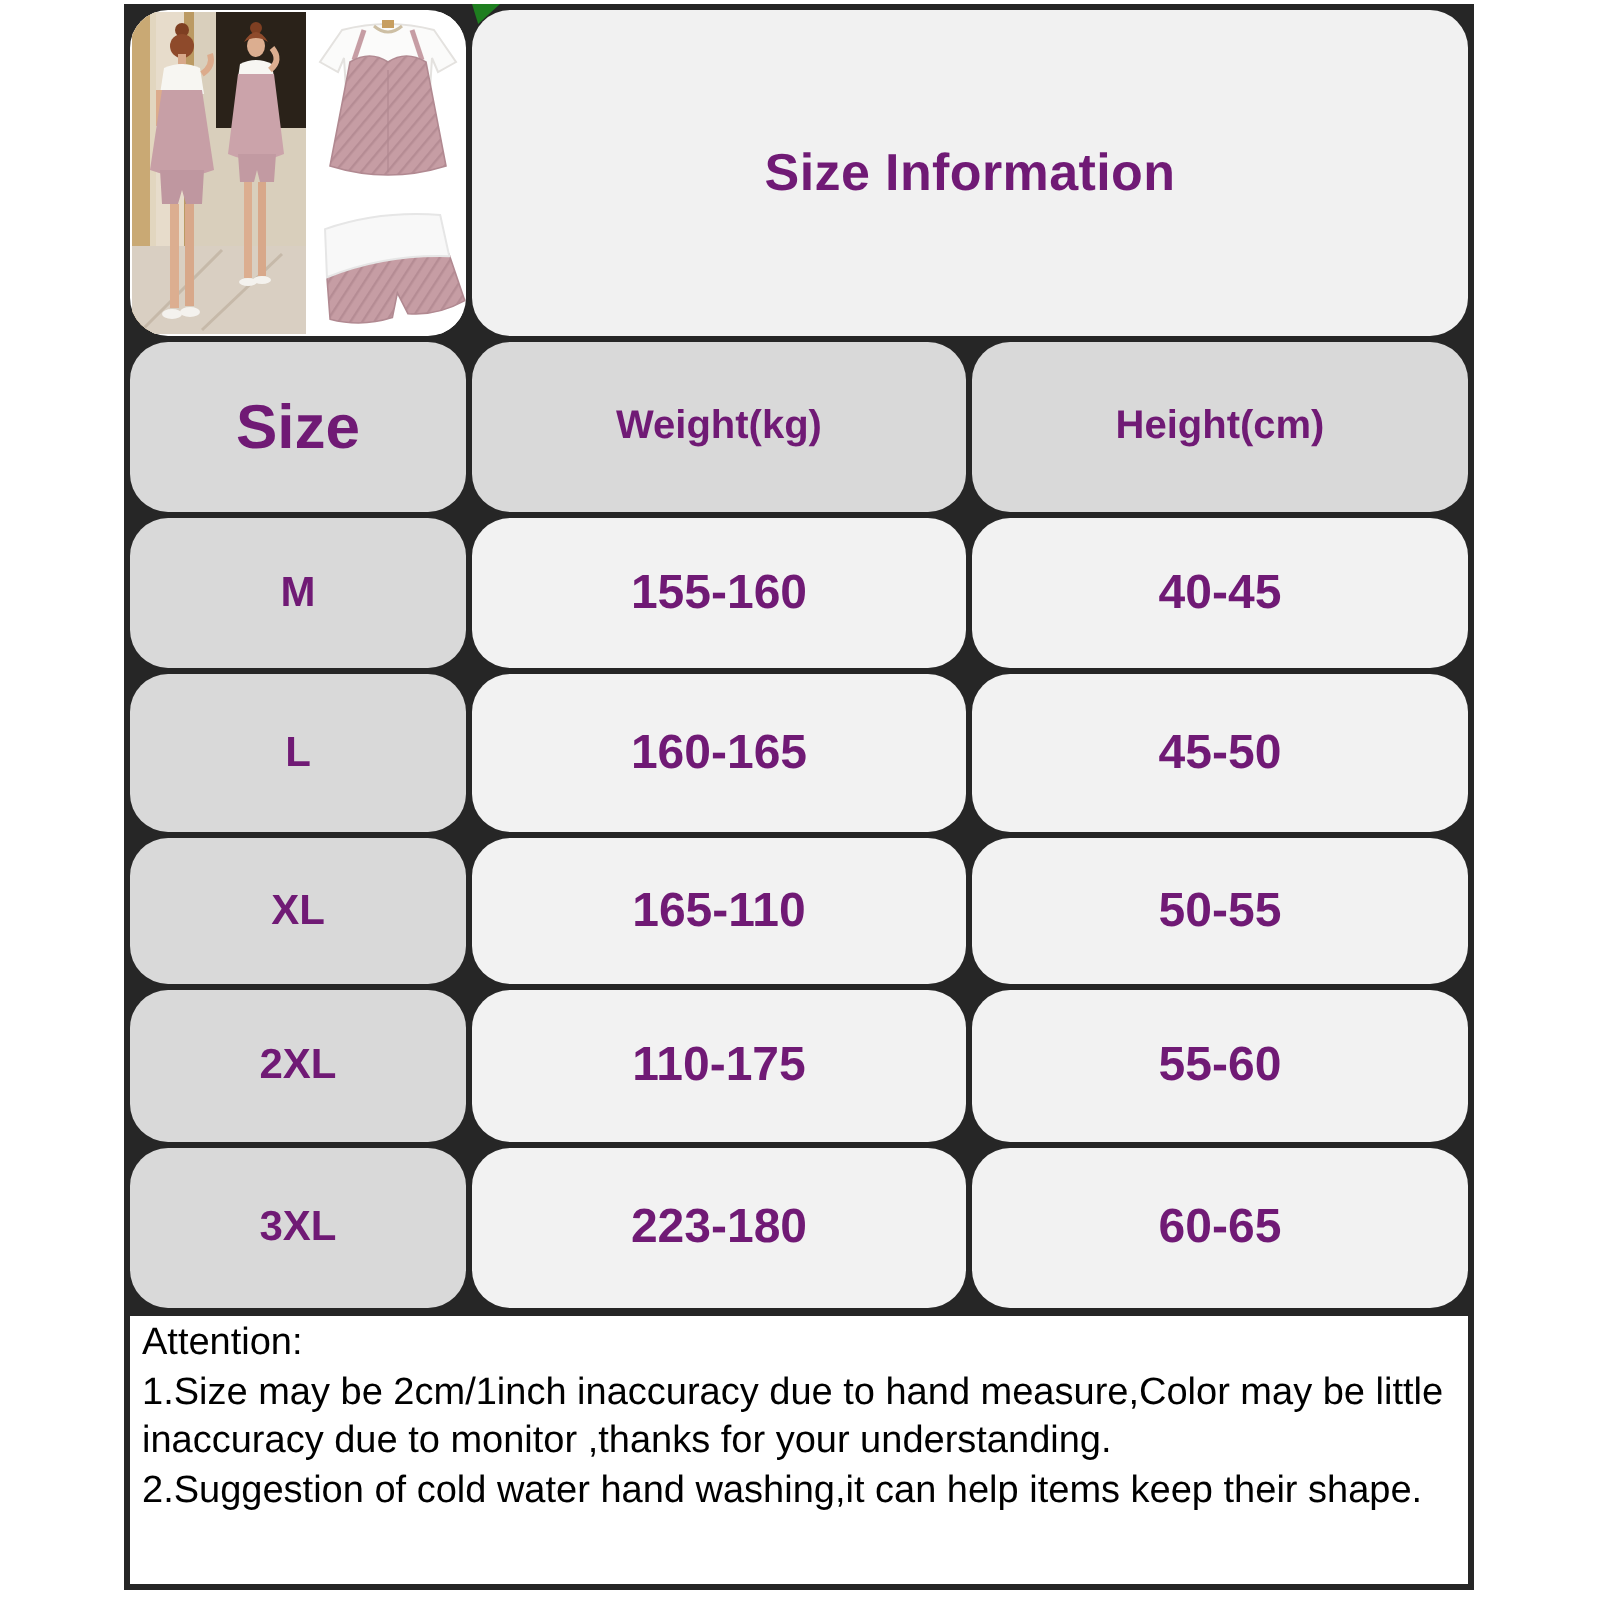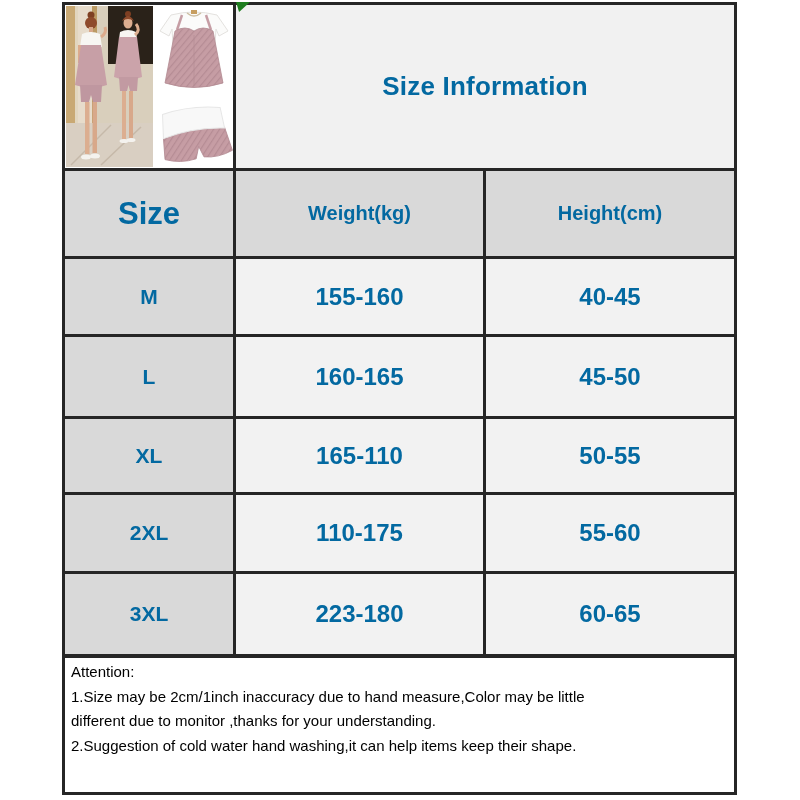--- a/index.html
+++ b/index.html
@@ -7,42 +7,42 @@
   .stage{position:relative;width:800px;height:800px;background:#ffffff;overflow:hidden;}
 
   
   .size-table{
     position:absolute;left:62px;top:2px;
     display:grid;
     grid-template-columns:168px 247px 248px;
     grid-template-rows:163px 85px 75px 79px 73px 76px 80px;
     gap:3px;padding:3px;background:#262626;
   }
-  .cell{display:flex;align-items:center;justify-content:center;color:#0369a1;}
+  .cell{display:flex;align-items:center;justify-content:center;color:#701a75;border-radius:19px;}
   .photo-cell{background:#ffffff;position:relative;padding:0;overflow:hidden;}
   .title-cell{grid-column:2/4;background:#f1f1f1;font-weight:bold;font-size:26px;letter-spacing:0.2px;}
   .head-cell{background:#d9d9d9;font-weight:bold;}
   .size-head{font-size:31px;text-align:center;}
   .col-head{font-size:20px;}
   .size-label{background:#d9d9d9;font-weight:bold;font-size:21px;}
   .val-cell{background:#f2f2f2;font-weight:bold;font-size:24px;}
 
   
   .corner-flag{
     position:absolute;left:236px;top:2px;width:14px;height:10px;
     background:#1e7e1f;
     clip-path:polygon(0 0,100% 0,22% 100%);
     z-index:6;
   }
 
   
   .attention{
     position:absolute;left:62px;top:655px;width:675px;height:140px;
     box-sizing:border-box;background:#ffffff;border:3px solid #262626;
-    padding:2px 6px;font-size:15px;line-height:24.5px;color:#000;
+    padding:2px 6px;font-size:19px;line-height:24.5px;color:#000;
   }
   .attention div{white-space:nowrap;}
 </style>
 </head>
 <body>
 
 <div class="stage">
 
   <div class="size-table">
 
@@ -138,17 +138,17 @@
     <div class="cell size-label">3XL</div>
     <div class="cell val-cell">223-180</div>
     <div class="cell val-cell">60-65</div>
   </div>
 
   <div class="corner-flag"></div>
 
   <div class="attention">
     <div>Attention:</div>
     <div>1.Size may be 2cm/1inch inaccuracy due to hand measure,Color may be little</div>
-    <div>different due to monitor ,thanks for your understanding.</div>
+    <div>inaccuracy due to monitor ,thanks for your understanding.</div>
     <div>2.Suggestion of cold water hand washing,it can help items keep their shape.</div>
   </div>
 
 </div>
 
 </body></html>

